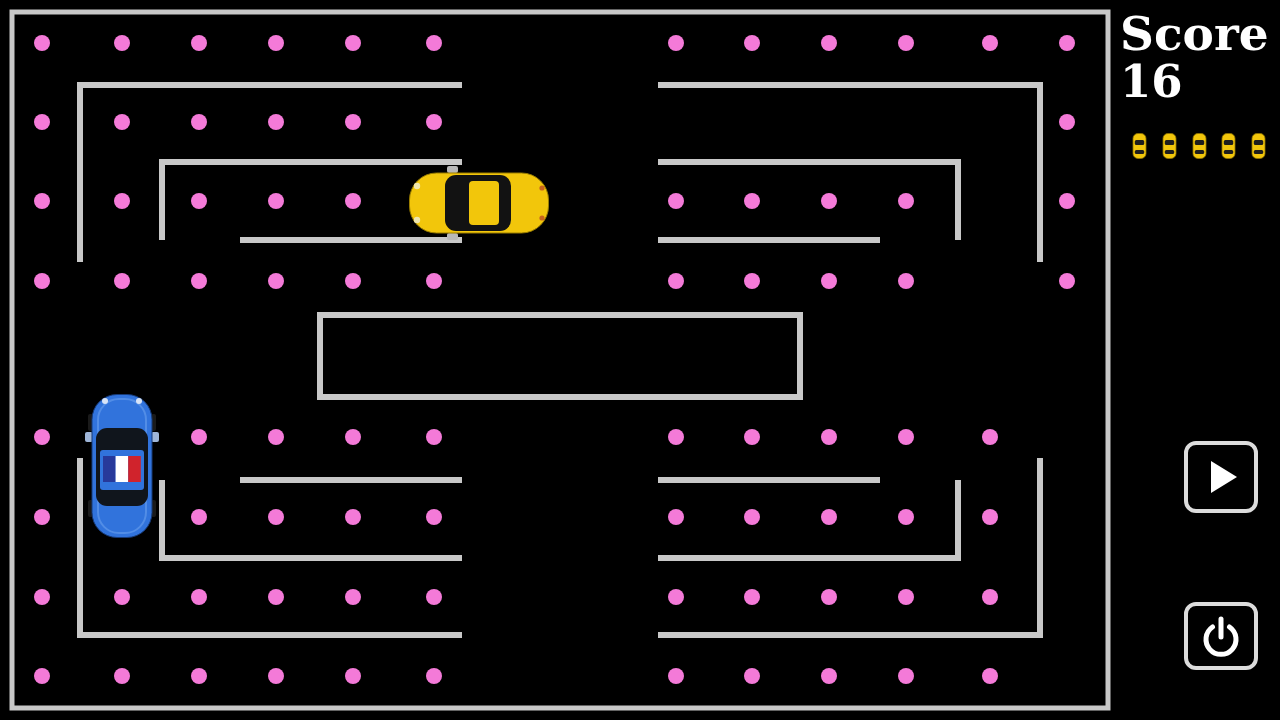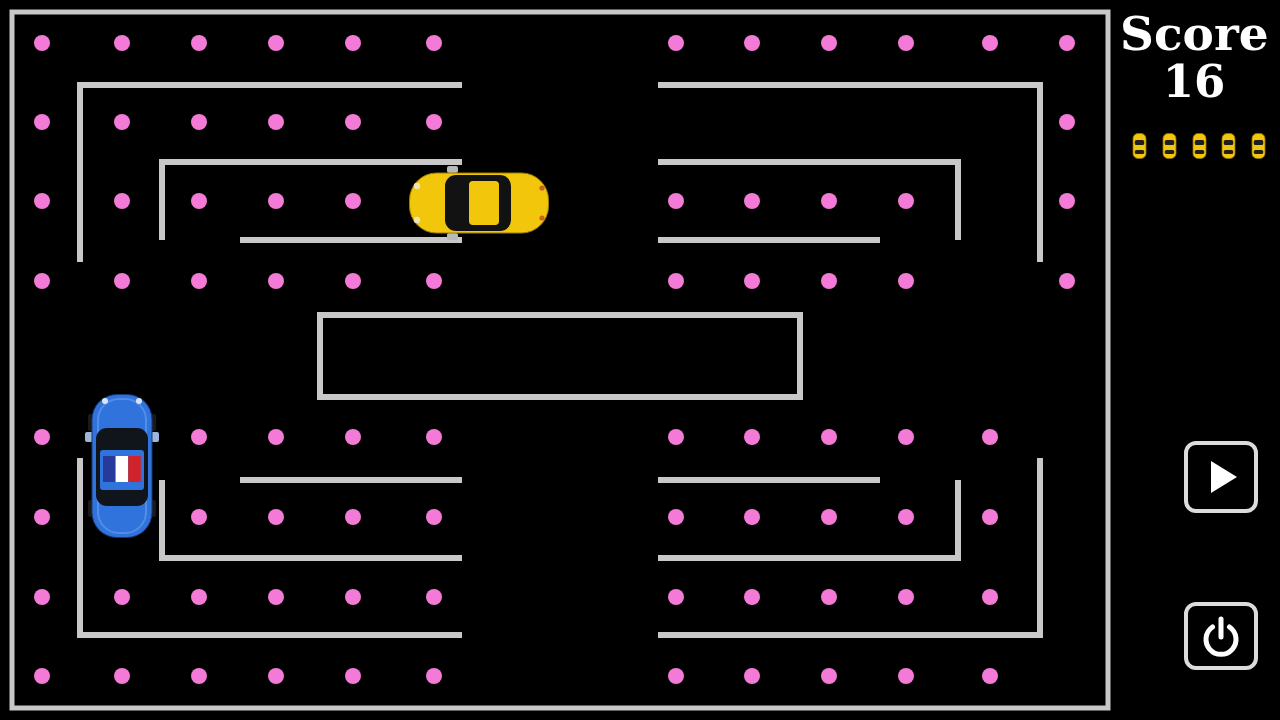--- a/index.html
+++ b/index.html
@@ -4,21 +4,21 @@
 <style>
   html,body{margin:0;padding:0;background:#000;}
   #stage{position:relative;width:1280px;height:720px;background:#000;overflow:hidden;
          font-family:"DejaVu Sans",sans-serif;}
   #board{position:absolute;left:0;top:0;width:1120px;height:720px;}
   .car{position:absolute;pointer-events:none;}
   #sidebar{position:absolute;left:1120px;top:0;width:160px;height:720px;}
   .score-label{font-family:"DejaVu Serif",serif;font-weight:bold;color:#fff;
                font-size:47px;line-height:1.0;text-align:left;padding-right:12px;padding-top:10px;}
   .score-value{font-family:"DejaVu Serif",serif;font-weight:bold;color:#fff;
-               font-size:45px;line-height:1.0;text-align:center;padding-right:12px;margin-top:2px;}
+               font-size:45px;line-height:1.0;text-align:left;padding-right:12px;margin-top:2px;}
   .lives{position:absolute;left:12px;top:132px;width:134px;display:flex;
          justify-content:space-between;align-items:center;}
   .life{display:block;}
   .btn{position:absolute;left:64px;width:74px;height:72px;border:4px solid #dcdcdc;
        border-radius:12px;background:#000;display:flex;align-items:center;justify-content:center;
        box-sizing:border-box;cursor:pointer;padding:0;}
   #play-btn{top:441px;}
   #power-btn{top:602px;height:68px;}
 </style>
 </head>

